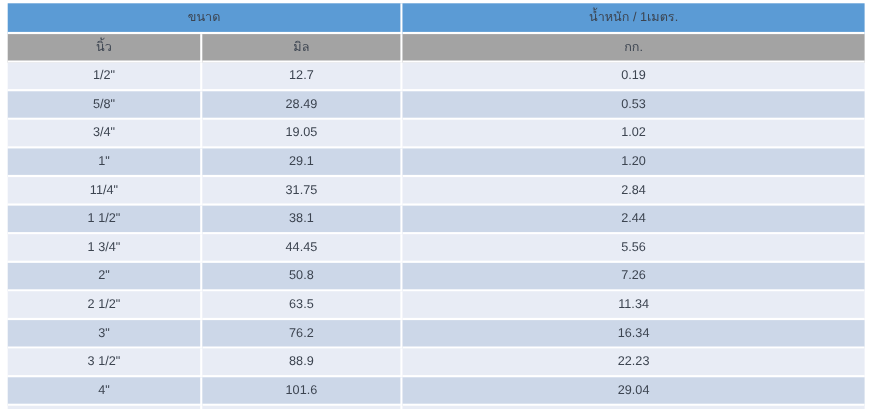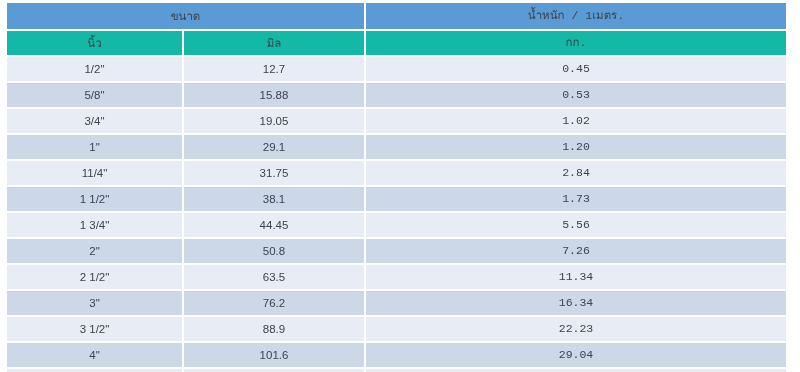--- a/index.html
+++ b/index.html
@@ -36,35 +36,34 @@
     line-height: 24px;
     border-right: 2px solid #ffffff;
     border-bottom: 2px solid #ffffff;
     overflow: hidden;
     white-space: nowrap;
   }
 
   #spec-table td:last-child,
   #spec-table th:last-child {
     border-right: none;
-    font-family: Liberation Mono, monospace;
   }
 
   
   .grp-head {
     background: #5b9bd5;
     color: #ffffff;
     height: 26px !important;
     line-height: 26px !important;
     font-size: 12px;
   }
 
   
   .sub-head {
-    background: #14b8a6;
+    background: #a3a3a3;
     color: #3c4450;
   }
 
   
   .row-light td { background: #e8ecf5; }
   .row-dark  td { background: #ccd7e8; }
 
   .col-inch   { width: 177px; }
   .col-mm     { width: 182px; }
   .col-weight { width: 420px; }
@@ -88,46 +87,46 @@
     <tr class="sub-head-row">
       <th class="sub-head">นิ้ว</th>
       <th class="sub-head">มิล</th>
       <th class="sub-head">กก.</th>
     </tr>
   </thead>
   <tbody id="table-body">
       <tr class="row-light">
         <td>1/2"</td>
         <td>12.7</td>
-        <td>0.45</td>
+        <td>0.19</td>
       </tr>
       <tr class="row-dark">
         <td>5/8"</td>
-        <td>15.88</td>
+        <td>28.49</td>
         <td>0.53</td>
       </tr>
       <tr class="row-light">
         <td>3/4"</td>
         <td>19.05</td>
         <td>1.02</td>
       </tr>
       <tr class="row-dark">
         <td>1"</td>
         <td>29.1</td>
         <td>1.20</td>
       </tr>
       <tr class="row-light">
         <td>11/4"</td>
         <td>31.75</td>
         <td>2.84</td>
       </tr>
       <tr class="row-dark">
         <td>1 1/2"</td>
         <td>38.1</td>
-        <td>1.73</td>
+        <td>2.44</td>
       </tr>
       <tr class="row-light">
         <td>1 3/4"</td>
         <td>44.45</td>
         <td>5.56</td>
       </tr>
       <tr class="row-dark">
         <td>2"</td>
         <td>50.8</td>
         <td>7.26</td>

